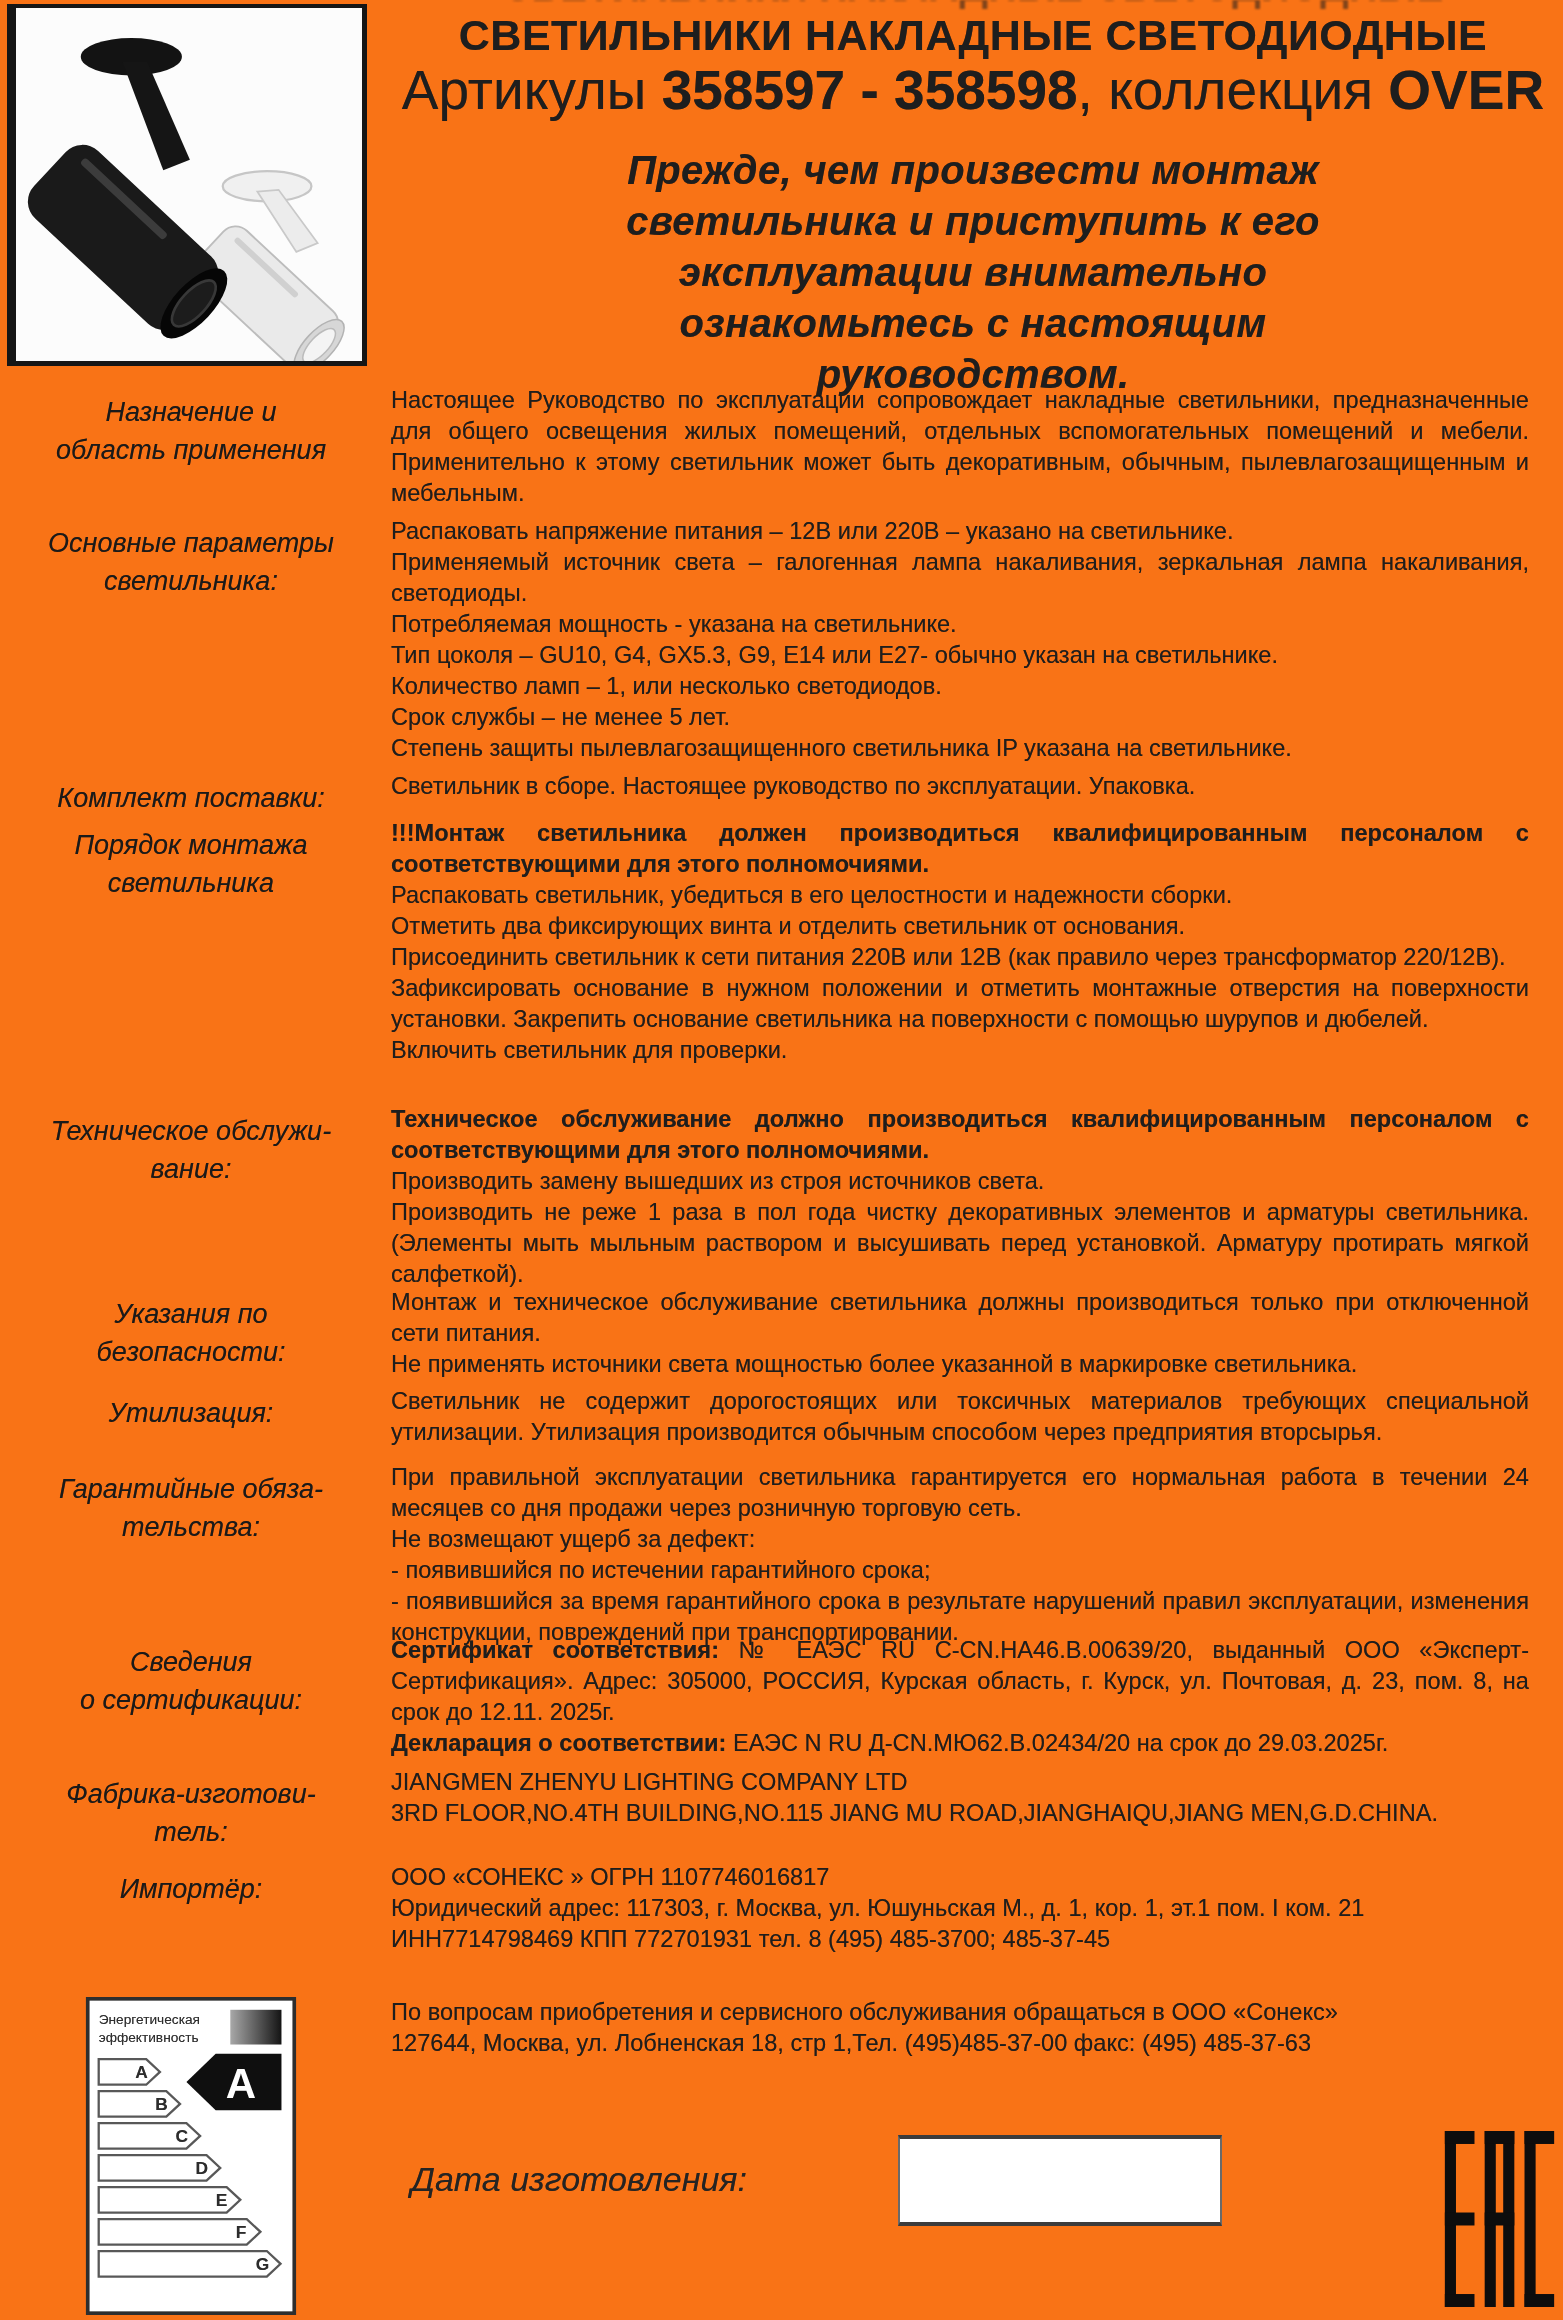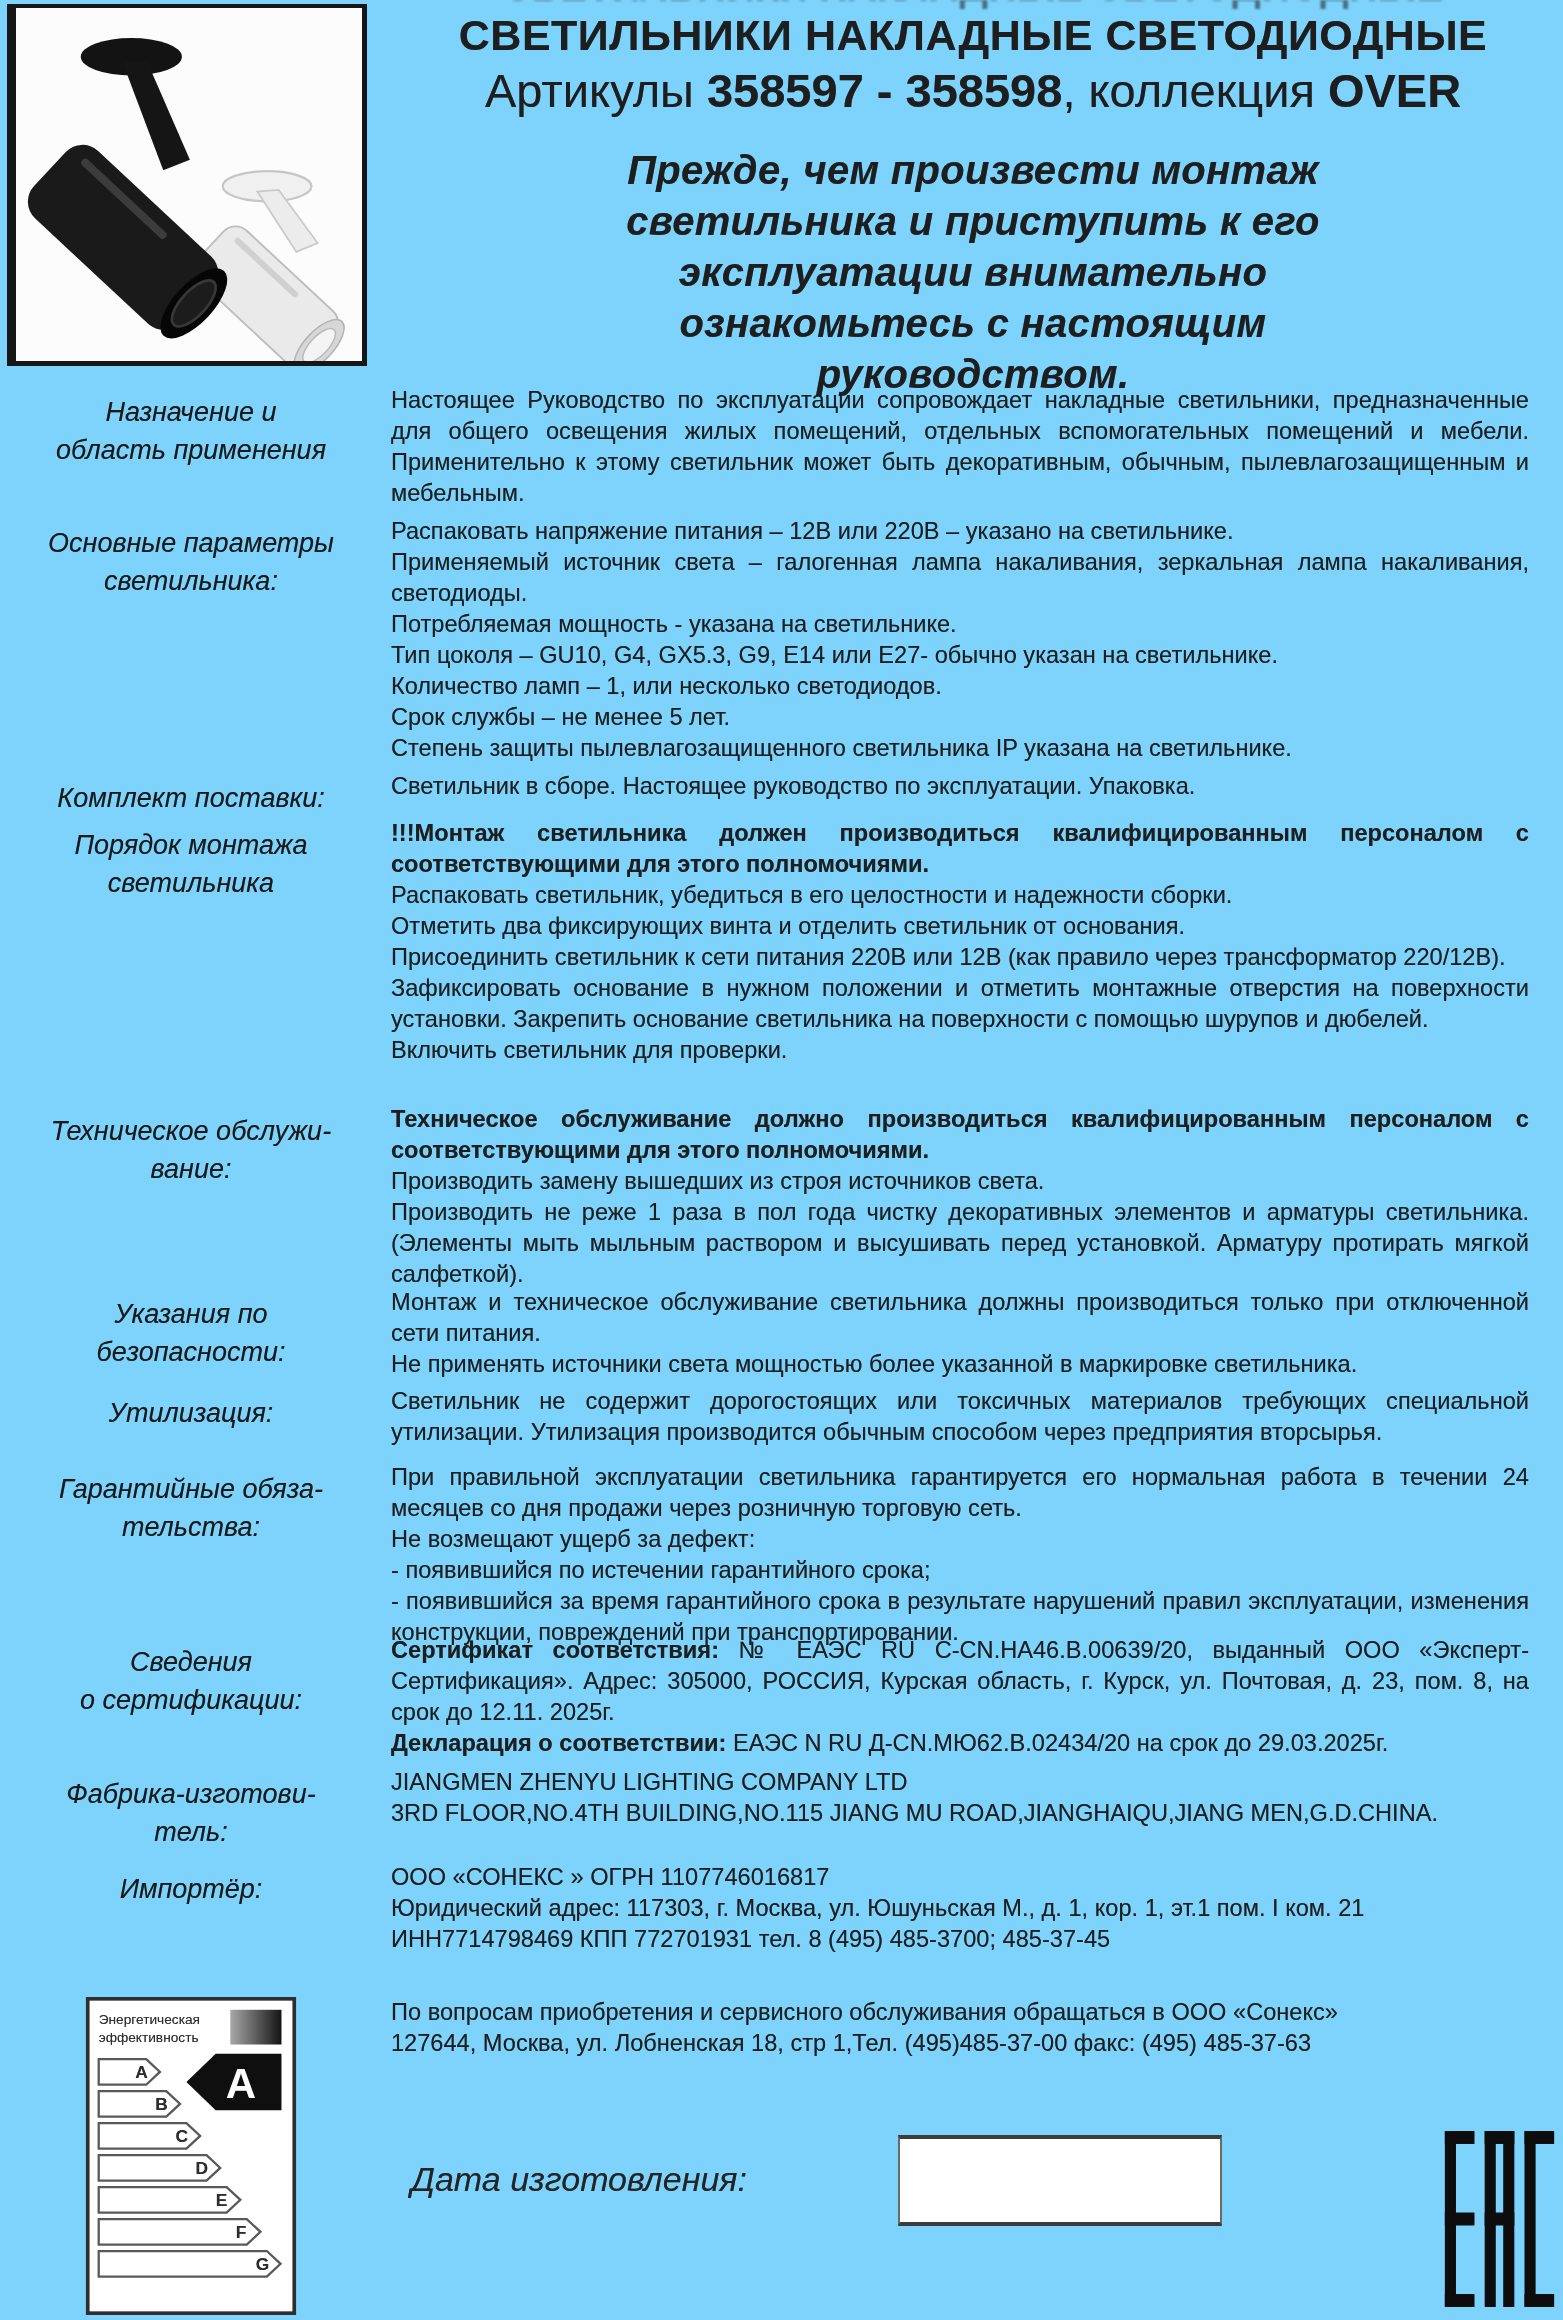--- a/index.html
+++ b/index.html
@@ -1,34 +1,34 @@
 <!DOCTYPE html>
 <html style="font-size:14.5px"><head>
 <meta charset="utf-8">
 <style>
   html,body{margin:0;padding:0;background:#888;}
   .page{
-    position:relative;width:1564px;height:2320px;background:#7dd3fc;
+    position:relative;width:1564px;height:2320px;background:#f97316;
     font-family:"Liberation Sans","DejaVu Sans",sans-serif;color:#1e1e1e;
     overflow:hidden;margin:0 auto;
     text-shadow:0 0 0.5px rgba(0,0,0,.45);
   }
   
   .photo-frame{
     position:absolute;left:7.3px;top:3.6px;width:360px;height:362px;
     border-style:solid;border-color:#161616;border-width:4.5px 5.5px 5.5px 9px;
     background:#fcfcfc;box-sizing:border-box;
   }
   .photo-frame svg{display:block;width:100%;height:100%;}
   
   .doc-header{position:absolute;left:391px;top:0;width:1164px;text-align:center;}
   .crop-strip{height:9px;overflow:hidden;opacity:.55;filter:blur(1.1px);}
   .crop-strip span{display:block;font-weight:bold;font-size:40px;line-height:40px;margin-top:-33px;white-space:nowrap;}
   .title-1{font-size:43px;line-height:49px;font-weight:bold;margin:1.8px 0 0;letter-spacing:0.5px;}
-  .title-2{font-size:47px;line-height:47px;font-weight:normal;margin:7.3px 0 0;}
+  .title-2{font-size:55px;line-height:47px;font-weight:normal;margin:7.3px 0 0;}
   .title-2 b{font-weight:bold;}
   .notice{
     font-style:italic;font-weight:bold;font-size:40px;line-height:51px;
     width:873px;margin:31px auto 12px;letter-spacing:0.3px;
   }
   .manual-title{font-size:40px;line-height:44px;font-weight:bold;margin:23.6px 0 0;letter-spacing:0.5px;}
   
   .row{position:absolute;left:0;width:1564px;}
   .lbl{
     position:absolute;left:0;top:0;width:382px;text-align:center;

